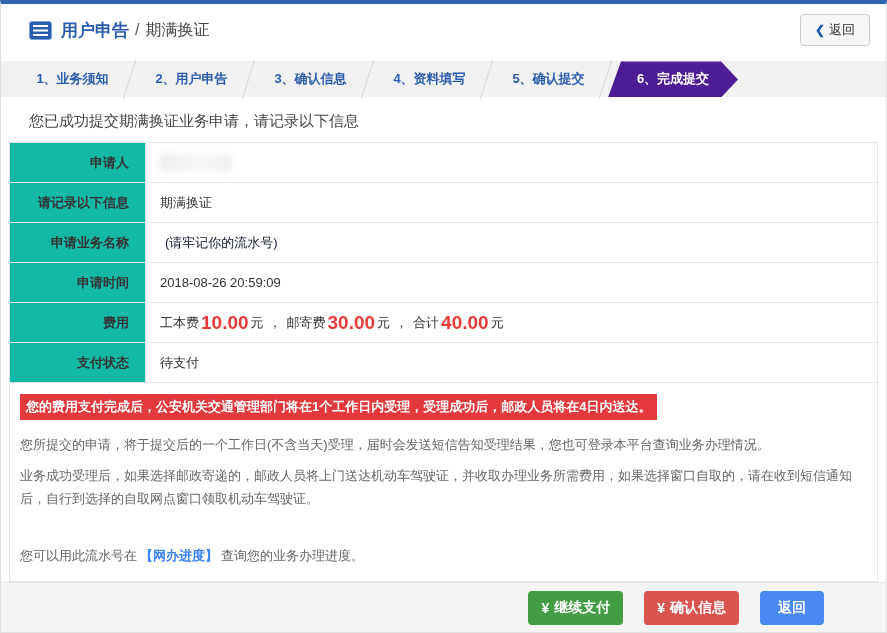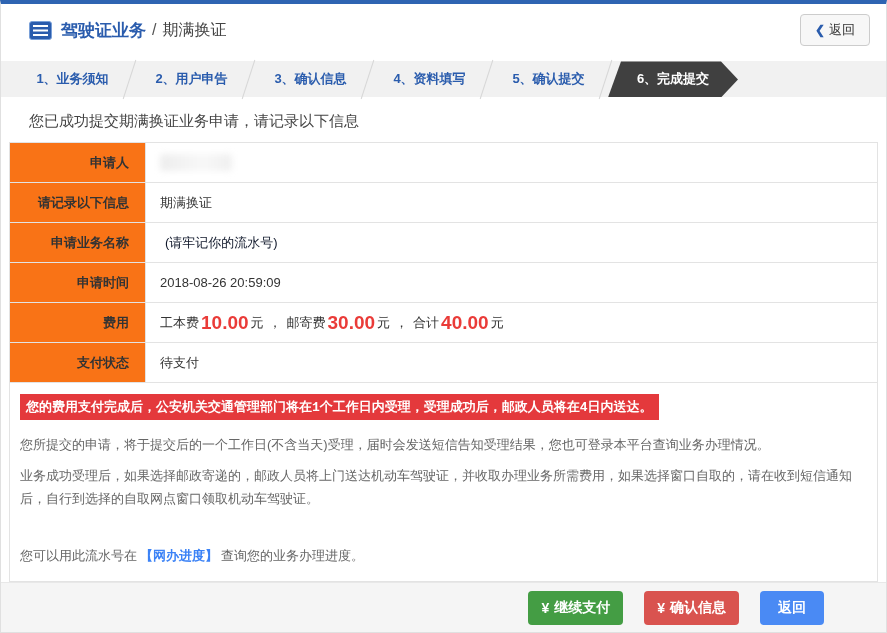--- a/index.html
+++ b/index.html
@@ -38,31 +38,31 @@
     position: relative; width: 119px;
     display: flex; align-items: center; justify-content: center;
     color: #2a5cad; font-size: 13px; font-weight: bold;
   }
   .step:not(.active)::after {
     content: ""; position: absolute; right: 2px; top: -2px;
     height: 41px; width: 1px; background: #d7d7d7;
     transform: rotate(18deg);
   }
   .step.active {
-    width: 130px; background: #404040; color: #fff;
+    width: 130px; background: #4c1d95; color: #fff;
     clip-path: polygon(13px 0, calc(100% - 17px) 0, 100% 50%, calc(100% - 17px) 100%, 0 100%);
   }
 
   
   .success-msg { margin: 15px 28px 11px; font-size: 15px; color: #444; }
 
   .info-table { margin: 0 8px; border: 1px solid #e3e3e3; border-bottom: none; }
   .trow { display: flex; height: 40px; border-bottom: 1px solid #e3e3e3; }
   .trow .tlabel {
-    width: 136px; background: #f97316; border-right: 1px solid #e3e3e3;
+    width: 136px; background: #14b8a6; border-right: 1px solid #e3e3e3;
     display: flex; align-items: center; justify-content: flex-end;
     padding-right: 16px; font-size: 13px; font-weight: bold; color: #333;
   }
   .trow .tvalue {
     flex: 1; display: flex; align-items: center; padding-left: 14px;
     font-size: 13px; color: #333;
   }
   .redacted {
     width: 72px; height: 17px; border-radius: 3px;
     background: linear-gradient(90deg,#ededed,#f8f8f8 60%,#efefef);
@@ -76,21 +76,21 @@
   .price { color: #ea3b38; font-size: 19px; font-weight: bold; margin: 0 2px; }
   .fee-sep { margin: 0 5px; }
 
   
   .notice-box {
     margin: 0 8px; border: 1px solid #e3e3e3; border-top: none;
     padding: 11px 10px 14px; flex: 1;
   }
   .warning-banner {
     display: inline-block; background: #e4393c; color: #fff;
-    font-size: 13px; font-weight: bold; padding: 4px 6px; margin-bottom: 6px; font-family: Liberation Mono, monospace;
+    font-size: 13px; font-weight: bold; padding: 4px 6px; margin-bottom: 6px;
   }
   .note-p { font-size: 13px; color: #666; line-height: 1.75; margin-top: 8px; }
   .progress-line { margin-top: 34px; }
   .progress-link { color: #3b82f6; font-weight: bold; cursor: pointer; margin: 0 3px; }
 
   
   .footer {
     margin-top: auto; height: 51px; background: #f5f5f5;
     border-top: 1px solid #e8e8e8;
     display: flex; align-items: center; justify-content: flex-end;
@@ -111,21 +111,21 @@
 
 <div class="page">
 
   <div class="header">
     <svg class="doc-icon" viewBox="0 0 23 19">
       <rect x="0.5" y="0.5" width="22" height="18" rx="2.5" fill="#2a5cad" stroke="#7aa0d8"></rect>
       <rect x="4" y="4" width="15" height="2" fill="#fff"></rect>
       <rect x="4" y="8.5" width="15" height="2" fill="#fff"></rect>
       <rect x="4" y="13" width="15" height="2" fill="#fff"></rect>
     </svg>
-    <span class="title-primary">驾驶证业务</span>
+    <span class="title-primary">用户申告</span>
     <span class="title-sep">/</span>
     <span class="title-secondary">期满换证</span>
     <span class="header-spacer"></span>
     <button class="back-btn">
       <span class="chev">❮</span>
       <span>返回</span>
     </button>
   </div>
 
   <div class="steps">

